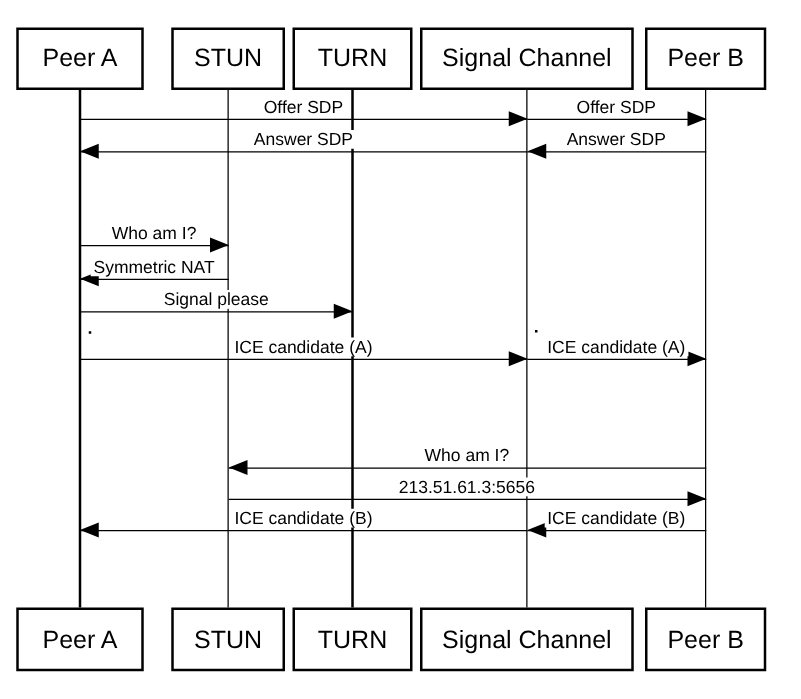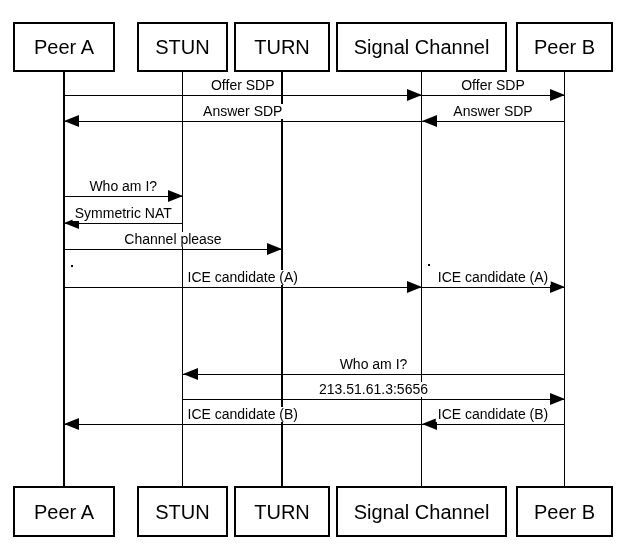--- a/index.html
+++ b/index.html
@@ -136,21 +136,21 @@
       <div class="msg-label">Who am I?</div>
     </div>
     <div class="message" style="left: 64px; top: 223px; width: 118.5px;">
       <div class="msg-line"></div>
       <div class="arrowhead-left"></div>
       <div class="msg-label">Symmetric NAT</div>
     </div>
     <div class="message" style="left: 64px; top: 249px; width: 218px;">
       <div class="msg-line"></div>
       <div class="arrowhead-right"></div>
-      <div class="msg-label">Channel please</div>
+      <div class="msg-label">Signal please</div>
     </div>
     <div class="message" style="left: 64px; top: 287px; width: 357.5px;">
       <div class="msg-line"></div>
       <div class="arrowhead-right"></div>
       <div class="msg-label">ICE candidate (A)</div>
     </div>
     <div class="message" style="left: 421.5px; top: 287px; width: 143px;">
       <div class="msg-line"></div>
       <div class="arrowhead-right"></div>
       <div class="msg-label">ICE candidate (A)</div>

